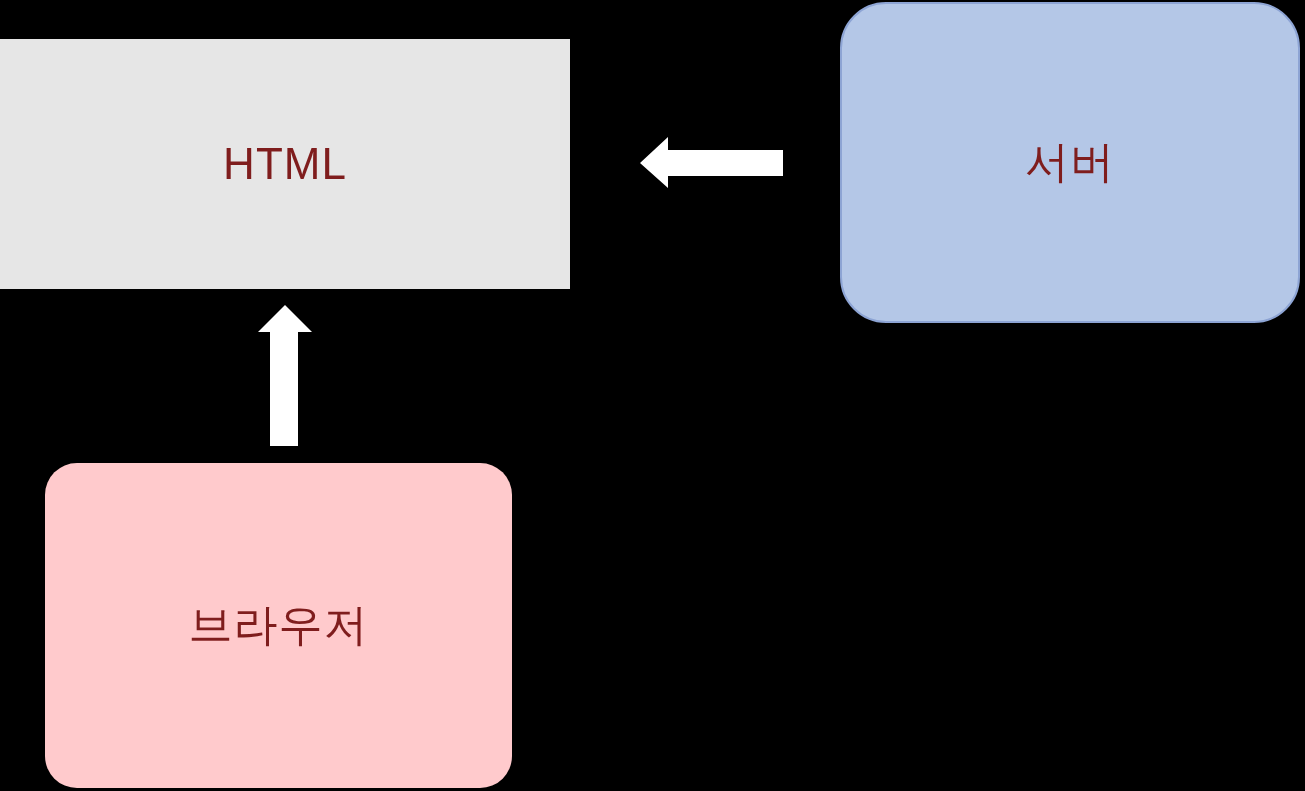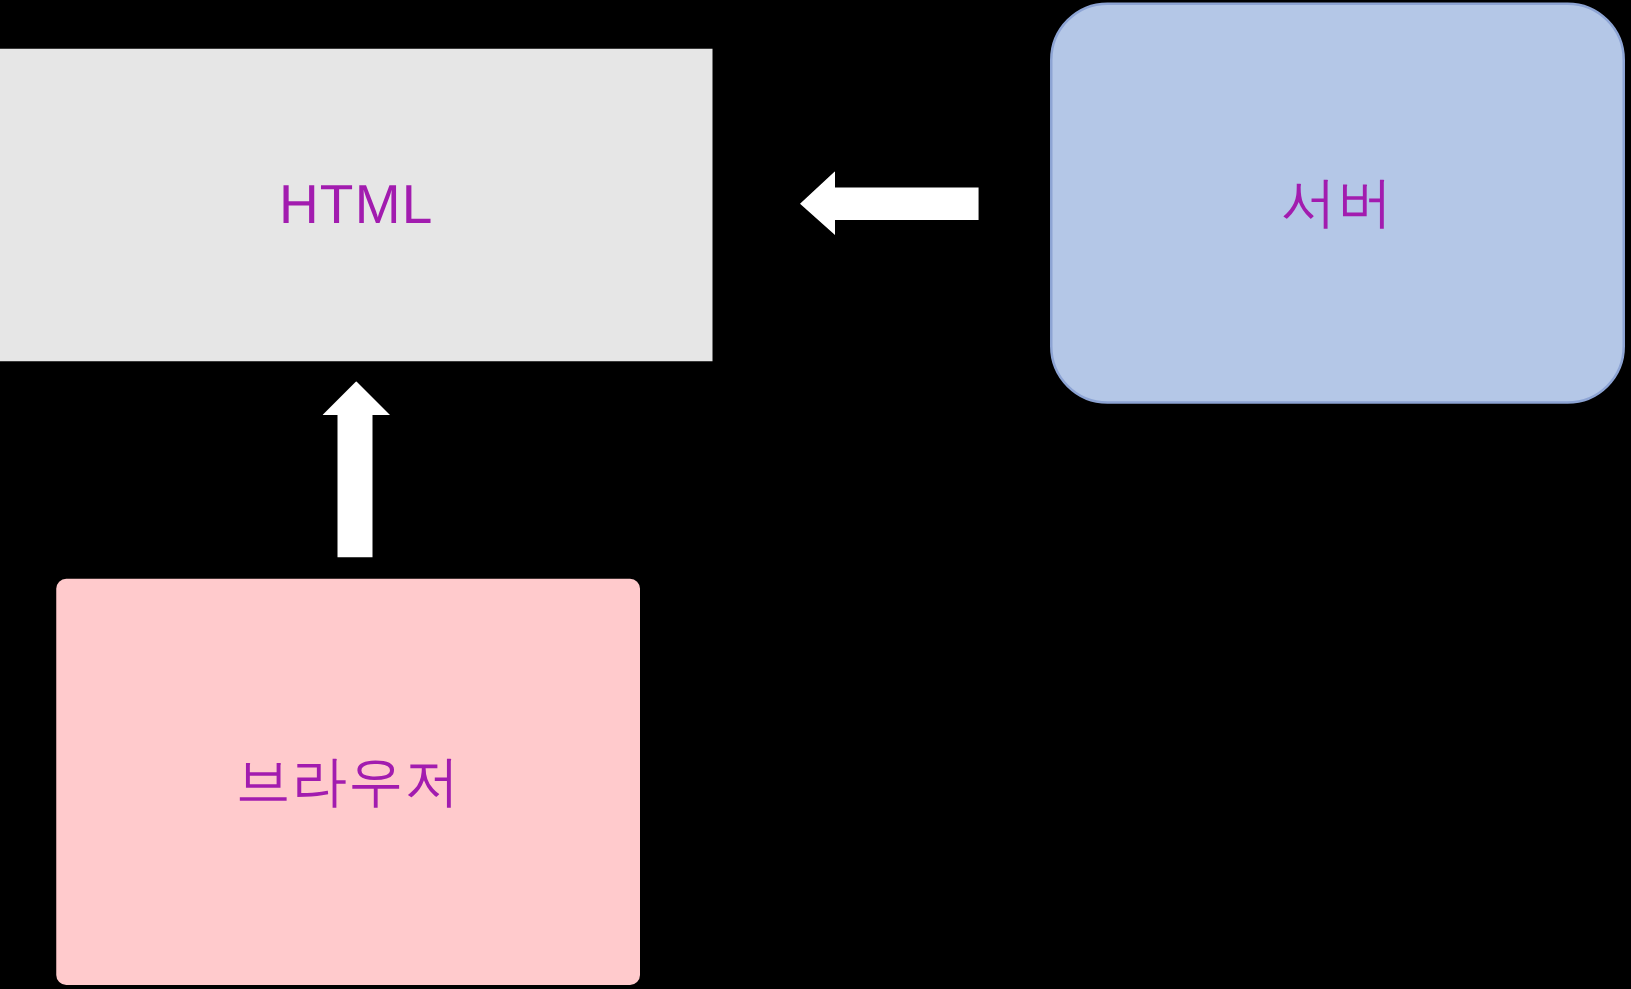--- a/index.html
+++ b/index.html
@@ -18,21 +18,21 @@
   .node {
     position: absolute;
     display: flex;
     align-items: center;
     justify-content: center;
     box-sizing: border-box;
   }
   .node .label {
     font-size: 44px;
     font-weight: 300;
-    color: #a21caf;
+    color: #7f1d1d;
     letter-spacing: 1px;
     white-space: nowrap;
   }
   .html-box {
     left: 0;
     top: 39px;
     width: 570px;
     height: 250px;
     background: #e6e6e6;
     border-radius: 0;
@@ -46,21 +46,21 @@
     border: 2px solid #8da4d4;
     border-radius: 46px;
     justify-content: center;
   }
   .browser-box {
     left: 45px;
     top: 463px;
     width: 467px;
     height: 325px;
     background: #ffcacc;
-    border-radius: 8px;
+    border-radius: 32px;
   }
   .arrow {
     position: absolute;
     display: block;
   }
   .arrow-left {
     left: 640px;
     top: 137px;
   }
   .arrow-up {

